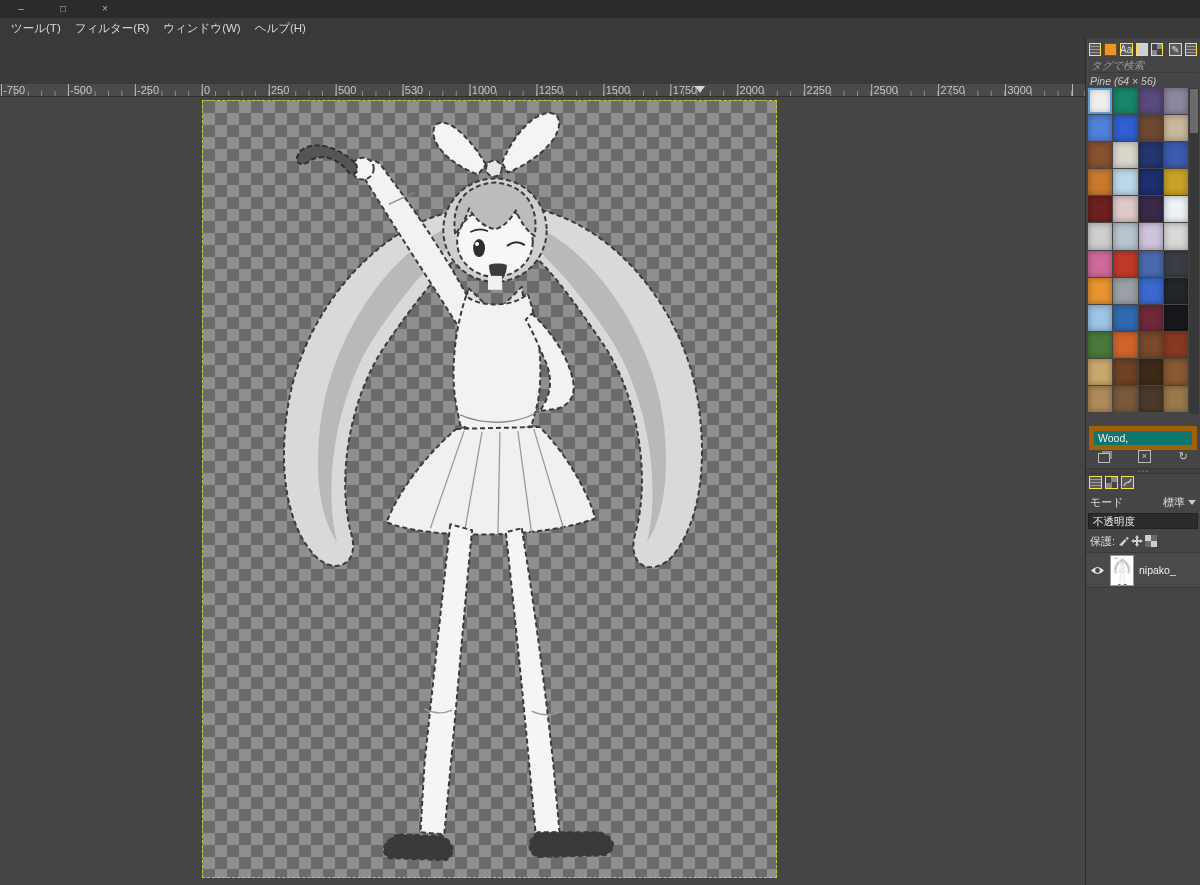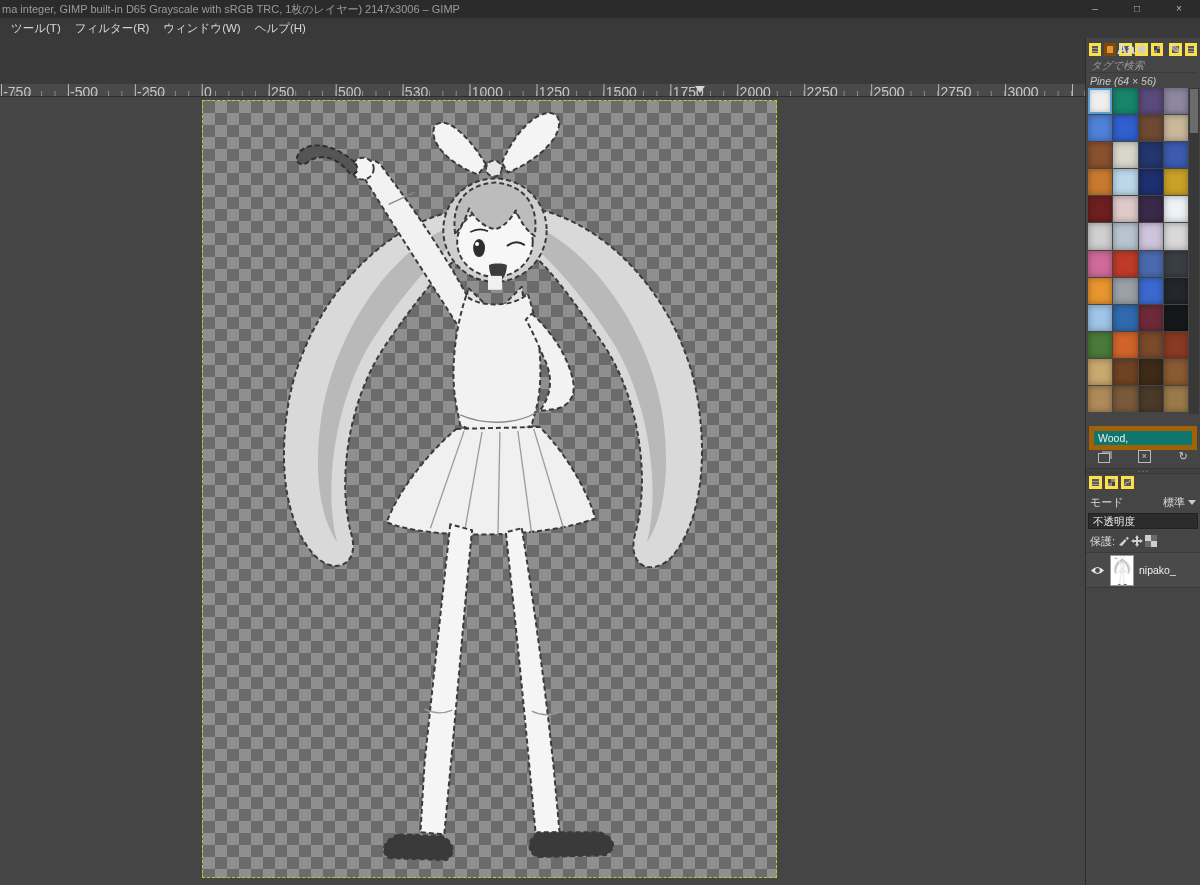--- a/index.html
+++ b/index.html
@@ -21,40 +21,40 @@
   
   .toolbar-void { position:absolute; top:38px; left:0; width:1085px; height:46px; background:#3a3a3a; }
   .ruler { position:absolute; top:84px; left:0; width:1085px; height:13px; background:#4a4a4a;
     border-bottom:1px solid #2e2e2e; overflow:hidden;
     background-image:
       linear-gradient(90deg,#b9b9b9 0 1px,transparent 1px),
       linear-gradient(90deg,#8f8f8f 0 1px,transparent 1px);
     background-size:66.95px 13px, 13.39px 5px;
     background-repeat:repeat-x, repeat-x;
     background-position:1px 0, 1px 100%; }
-  .ruler-num { position:absolute; top:0; font-size:14px; color:#c6c6c6; white-space:nowrap; }
+  .ruler-num { position:absolute; top:0; font-size:11px; color:#c6c6c6; white-space:nowrap; }
   .ruler-marker { position:absolute; top:2px; width:0; height:0;
     border-left:5px solid transparent; border-right:5px solid transparent; border-top:7px solid #d6d6d6; }
 
   .canvas-area { position:absolute; top:97px; left:0; width:1085px; height:788px; background:#454545; overflow:hidden; }
   .canvas { position:absolute; left:202px; top:3px; width:575px; height:778px;
     border:1px dashed #c9c920;
     background-color:#6b6b6b;
     background-image:
       linear-gradient(45deg,#8f8f8f 25%,transparent 25%,transparent 75%,#8f8f8f 75%),
       linear-gradient(45deg,#8f8f8f 25%,transparent 25%,transparent 75%,#8f8f8f 75%);
     background-size:24px 24px; background-position:0 0,12px 12px; }
   .figure-svg { position:absolute; inset:0; width:100%; height:100%; }
 
   
   .dock { position:absolute; top:38px; left:1085px; width:115px; bottom:0; background:#454545;
     border-left:1px solid #2c2c2c; color:#ddd; font-size:11px; }
   .dock-tabs { display:flex; align-items:center; gap:3px; padding:4px 3px 2px 3px; height:20px; }
-  .ticon { width:13px; height:13px; background:#5a5a5a; border:3px solid #fde047; display:flex;
-    align-items:center; justify-content:center; font-size:14px; color:#ddd;font-weight:bold; }
+  .ticon { width:13px; height:13px; background:#5a5a5a; border:1px solid #fde047; display:flex;
+    align-items:center; justify-content:center; font-size:10px; color:#ddd; }
   .ticon.lines { background:linear-gradient(#5a5a5a 0 2px,#999 2px 3px,#5a5a5a 3px 5px,#999 5px 6px,#5a5a5a 6px 8px,#999 8px 9px,#5a5a5a 9px); }
   .ticon.orange { background:#e8952f; border-color:#7a4a10; }
   .ticon.page { background:#cfcfcf; }
   .ticon.grid2 { background:conic-gradient(#888 0 25%,#444 0 50%,#888 0 75%,#444 0); }
   .tspacer { flex:1; }
   .dock-search { margin:1px 3px; height:14px; font-style:italic; color:#9a9a9a; font-size:10.5px;
     padding:0 2px; border-bottom:1px solid #3a3a3a; }
   .pattern-name { font-style:italic; color:#c9c9c9; font-size:10.5px; padding:1px 4px 2px 4px; }
   .pattern-grid { position:absolute; top:50px; left:2px; width:100px; height:326px;
     display:grid; grid-template-columns:repeat(4,1fr); grid-auto-rows:26.1px; gap:1px; overflow:hidden; }
@@ -81,21 +81,20 @@
   .layer-row { position:absolute; top:514px; left:0; right:0; height:36px; background:#4a4a4a;
     border-top:1px solid #3a3a3a; border-bottom:1px solid #3a3a3a; display:flex; align-items:center; gap:5px; padding:0 4px; }
   .layer-thumb { width:24px; height:31px; background:#fff; border:1px solid #999; overflow:hidden; flex:none; }
   .layer-name { font-size:10.5px; color:#eee; white-space:nowrap; overflow:hidden;text-align:right; }
   .hiddenassets { position:absolute; width:0; height:0; overflow:hidden; }
 </style>
 </head>
 <body>
 
 <div class="titlebar">
-  <div class="title">ma integer, GIMP built-in D65 Grayscale with sRGB TRC, 1枚のレイヤー) 2147x3006 – GIMP</div>
   <div class="wincontrols">
     <div class="winbtn">–</div>
     <div class="winbtn">□</div>
     <div class="winbtn">×</div>
   </div>
 </div>
 
 <div class="menubar">
   <div class="menu-item">ツール(T)</div>
   <div class="menu-item">フィルター(R)</div>

